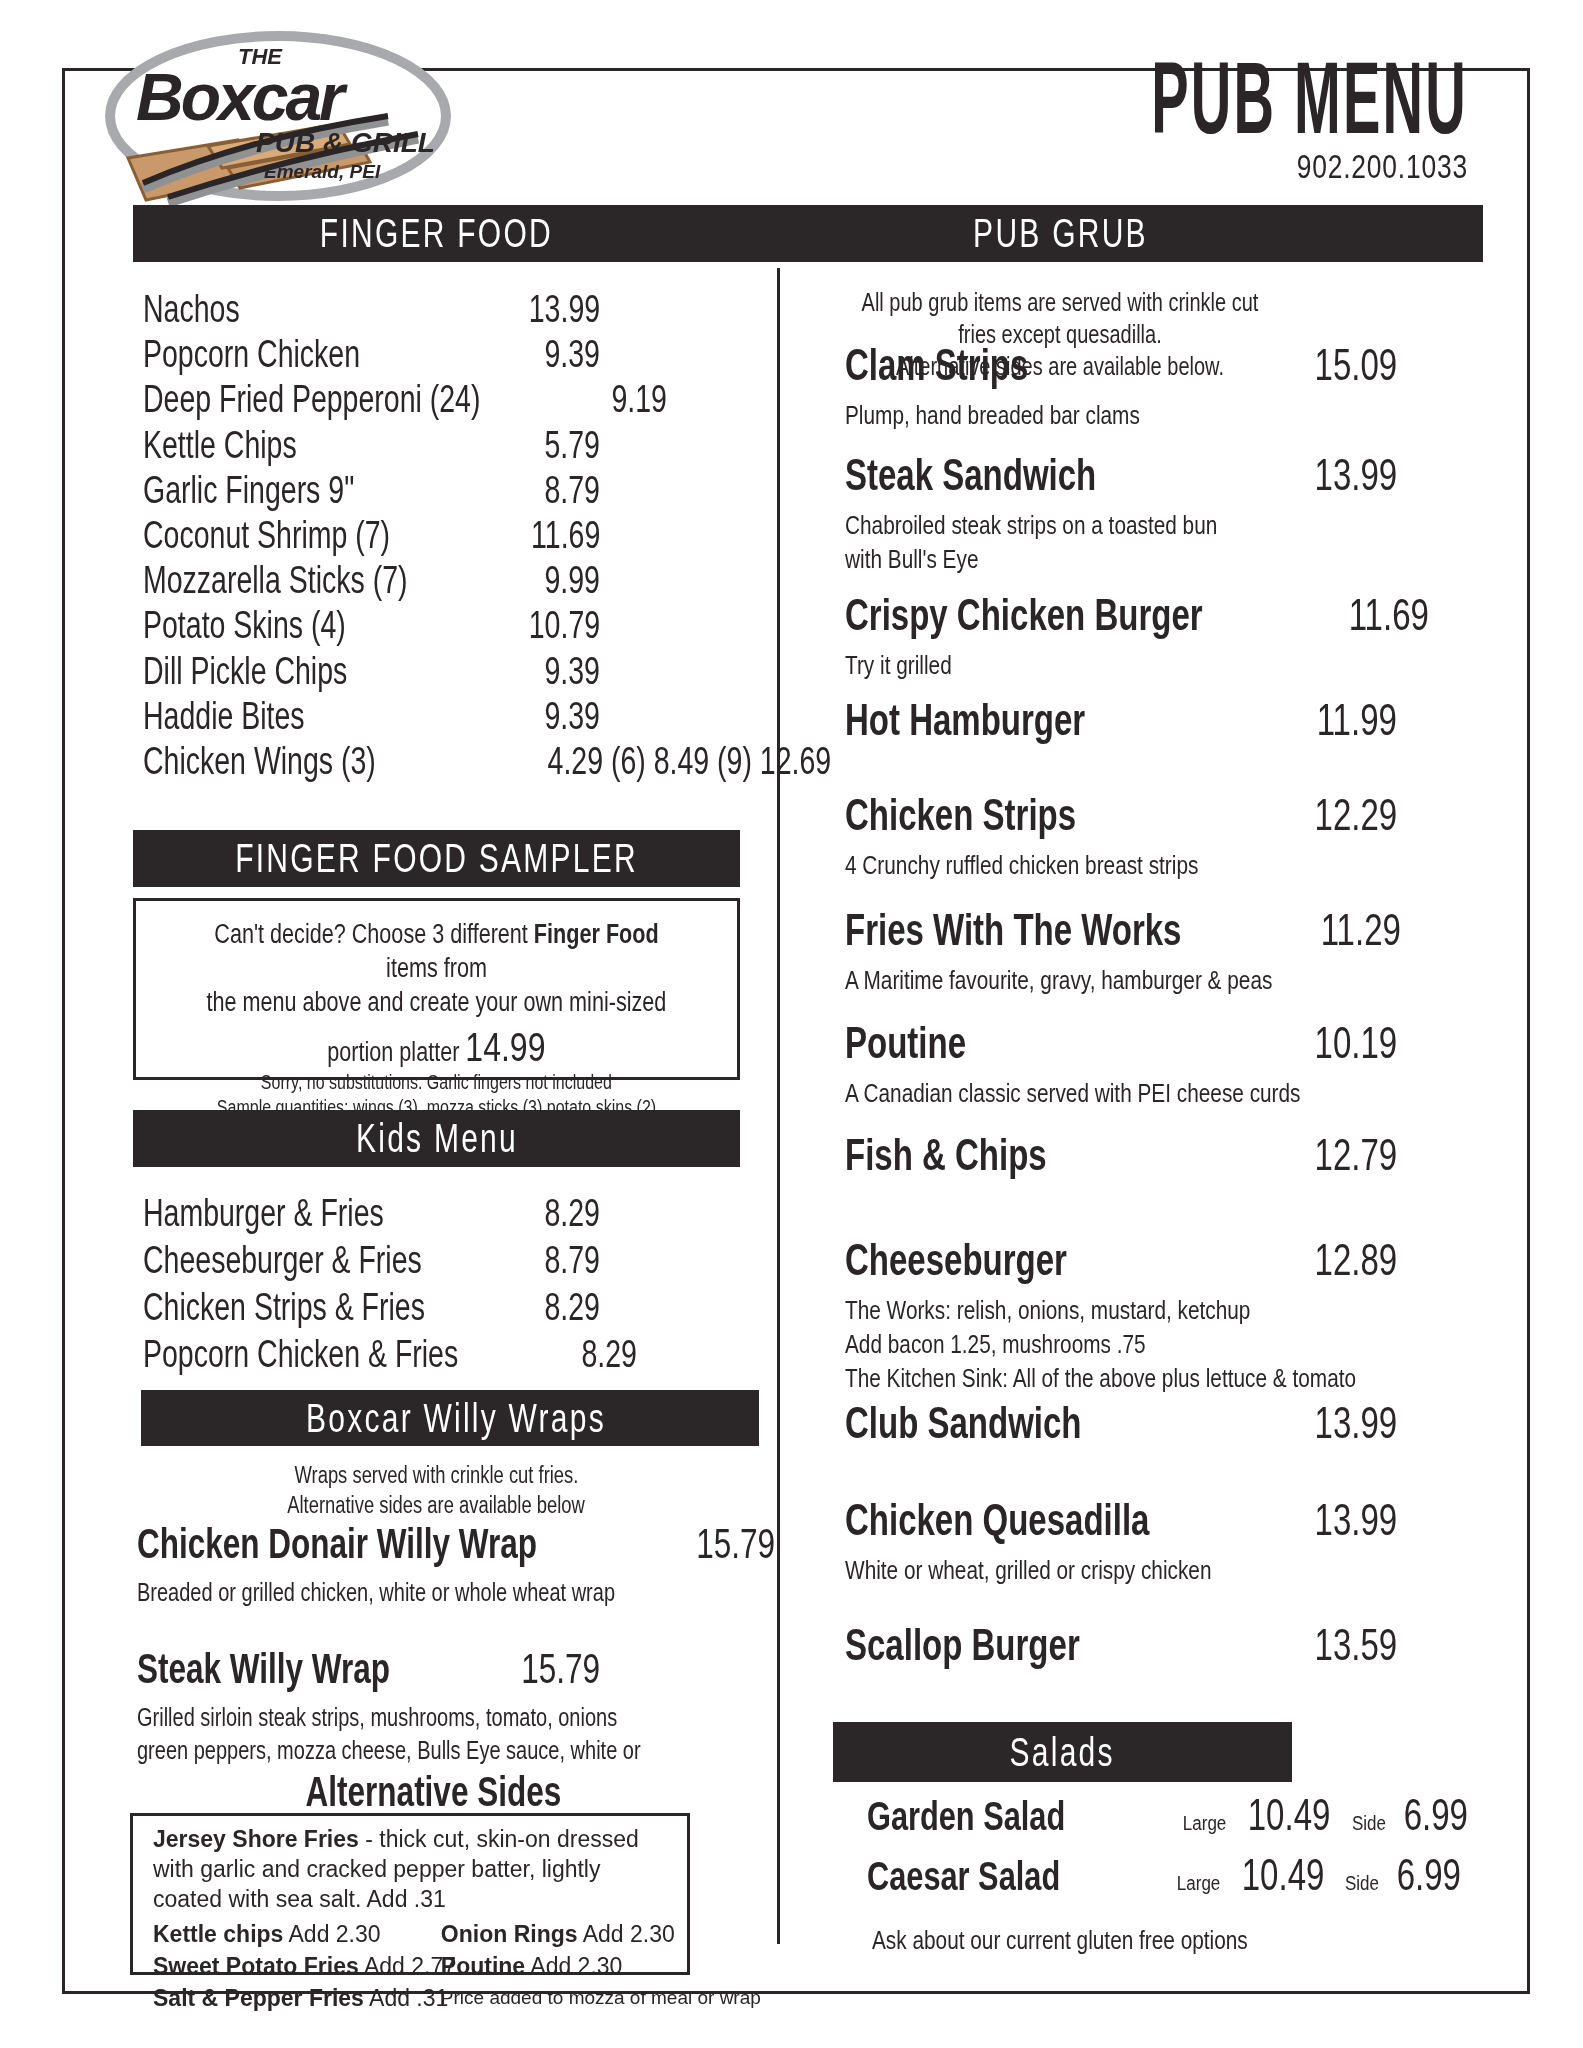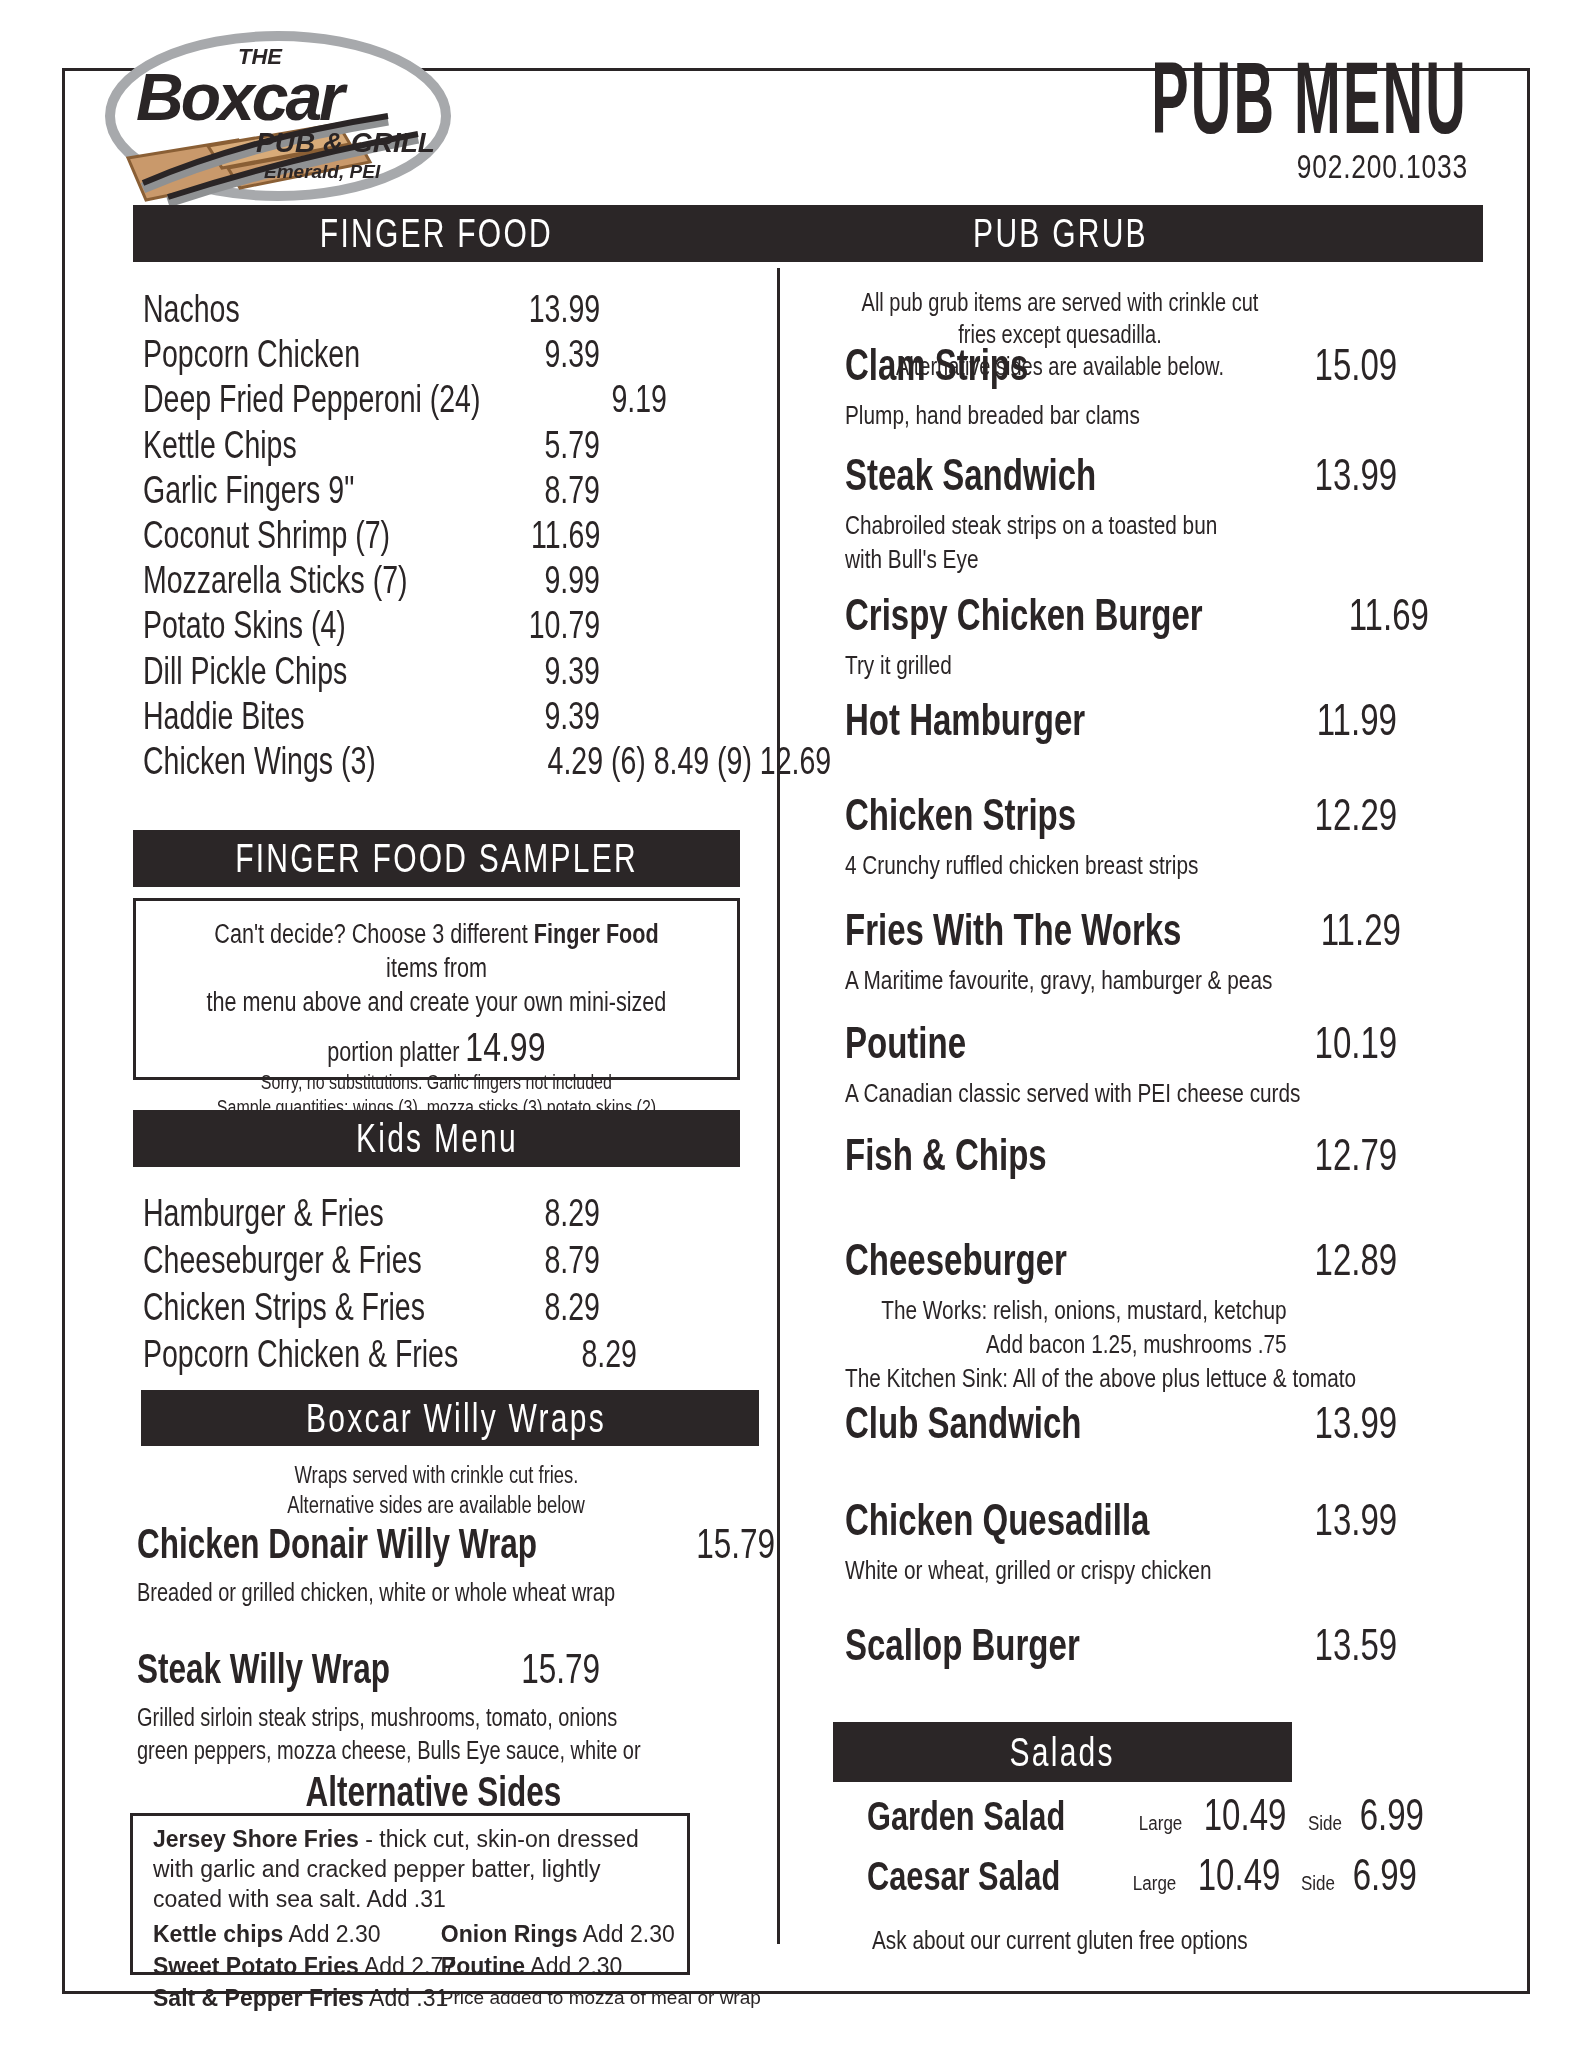--- a/index.html
+++ b/index.html
@@ -60,21 +60,21 @@
   
   .altheading{position:absolute;left:133px;top:1768px;width:601px;text-align:center;
               font-size:42px;font-weight:bold;}
   .sidesbox{position:absolute;left:130px;top:1813px;width:560px;height:162px;border:3px solid #2a2526;
             box-sizing:border-box;padding:8px 20px;}
   .jersey{font-size:23px;line-height:30px;}
   .sidesgrid{display:grid;grid-template-columns:56% 44%;margin-top:4px;font-size:23px;line-height:32px;white-space:nowrap;}
   .sidesnote{font-size:19px;}
 
   
-  .saladrow{position:absolute;left:867px;width:390px;display:flex;align-items:baseline;white-space:nowrap;}
+  .saladrow{position:absolute;left:867px;width:390px;display:flex;align-items:baseline;white-space:nowrap;gap:44px;}
   .sname{font-size:41px;font-weight:bold;transform:scaleX(.75);transform-origin:0 50%;display:inline-block;}
   .sgroup{margin-left:auto;display:flex;align-items:baseline;}
   .slabel{font-size:20px;transform:scaleX(.85);display:inline-block;margin:0 4px;}
   .sprice{font-size:44px;transform:scaleX(.75);display:inline-block;}
 </style>
 </head>
 <body>
 
 <div class="page">
   <div class="frame"></div>
@@ -302,21 +302,21 @@
     <div class="idesc">
         <div>A Canadian classic served with PEI cheese curds</div>
       </div>
   </div>
   <div class="item" style="left:845px;top:1130px;width:552px;">
     <div class="ihead">
         <span class="iname">Fish &amp; Chips</span>
         <span class="iprice">12.79</span>
       </div>
   </div>
-  <div class="item" style="left:845px;top:1235px;width:552px;text-align:right;">
+  <div class="item" style="left:845px;top:1235px;width:552px;">
     <div class="ihead">
         <span class="iname">Cheeseburger</span>
         <span class="iprice">12.89</span>
       </div>
     <div class="idesc">
         <div>The Works: relish, onions, mustard, ketchup</div>
         <div>Add bacon 1.25, mushrooms .75</div>
         <div>The Kitchen Sink: All of the above plus lettuce &amp; tomato</div>
       </div>
   </div>

